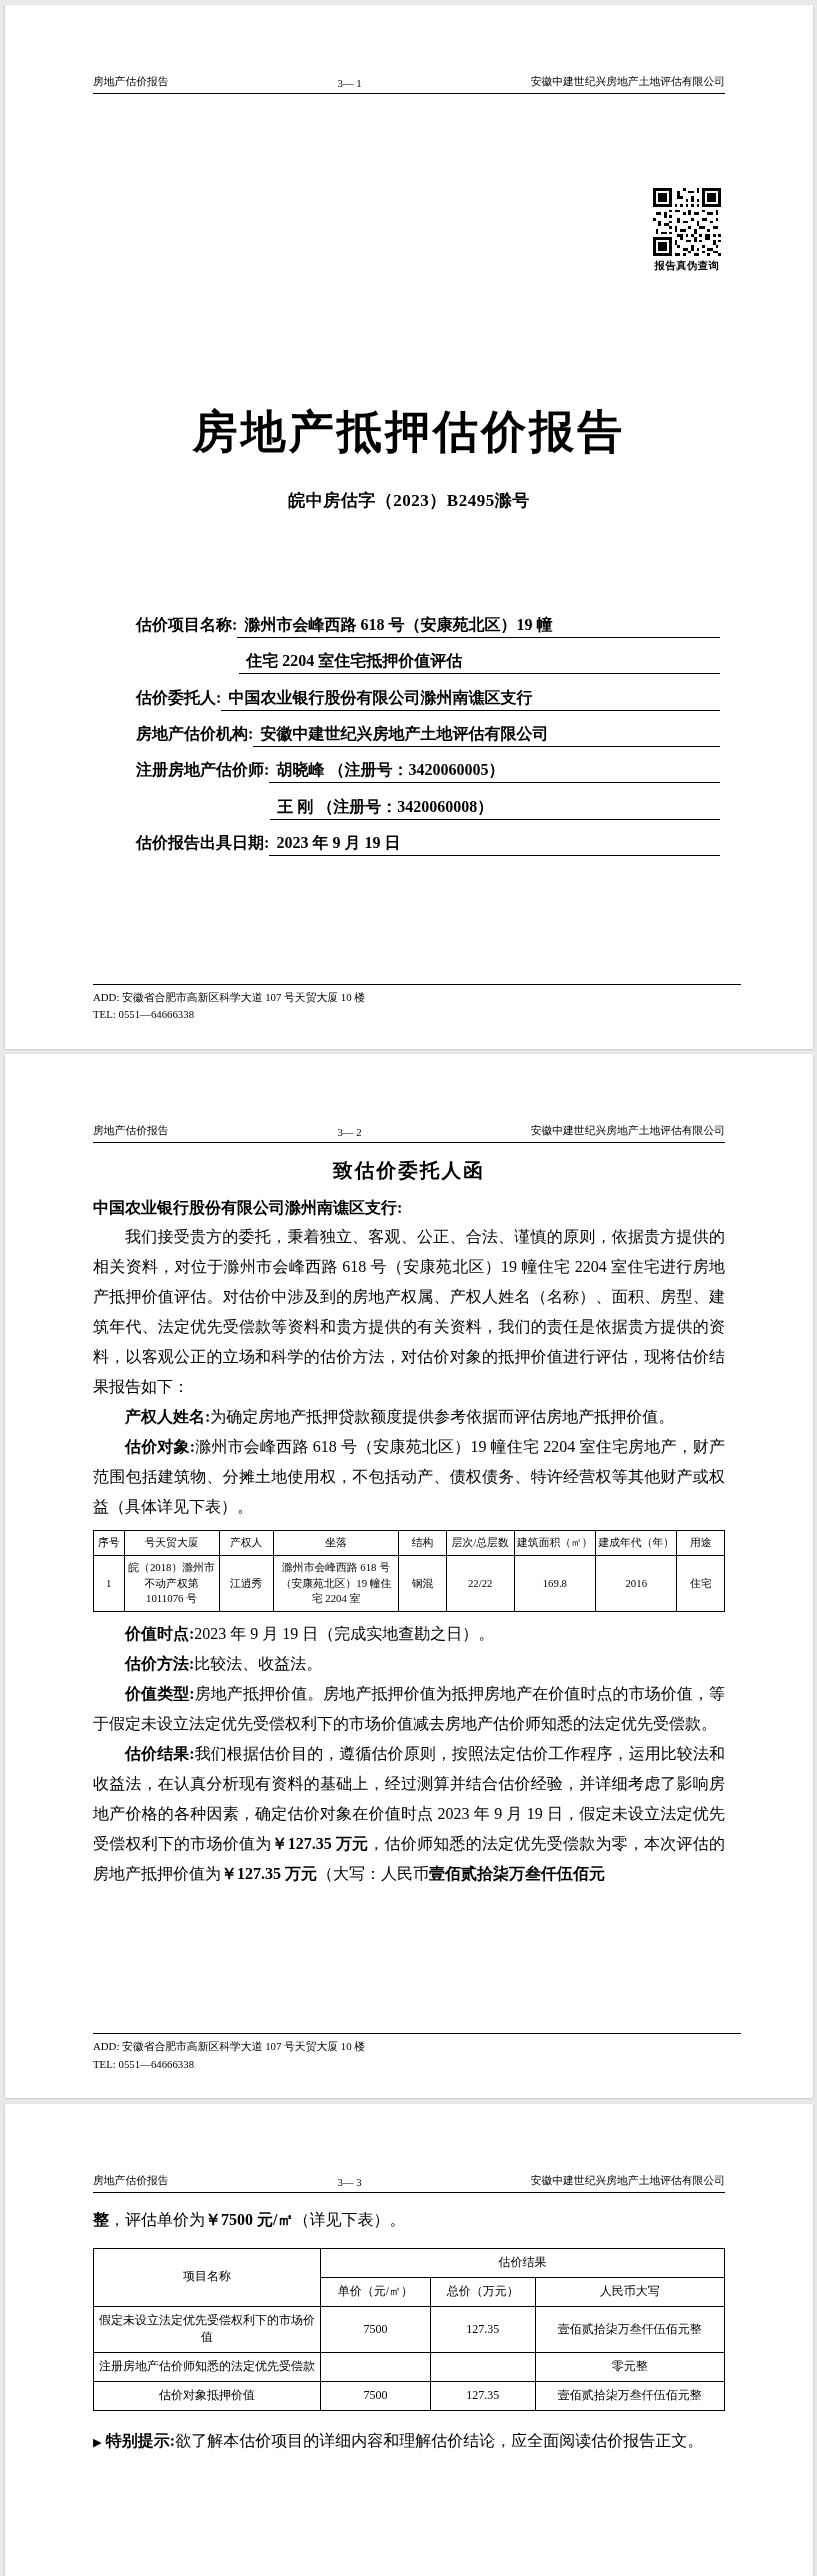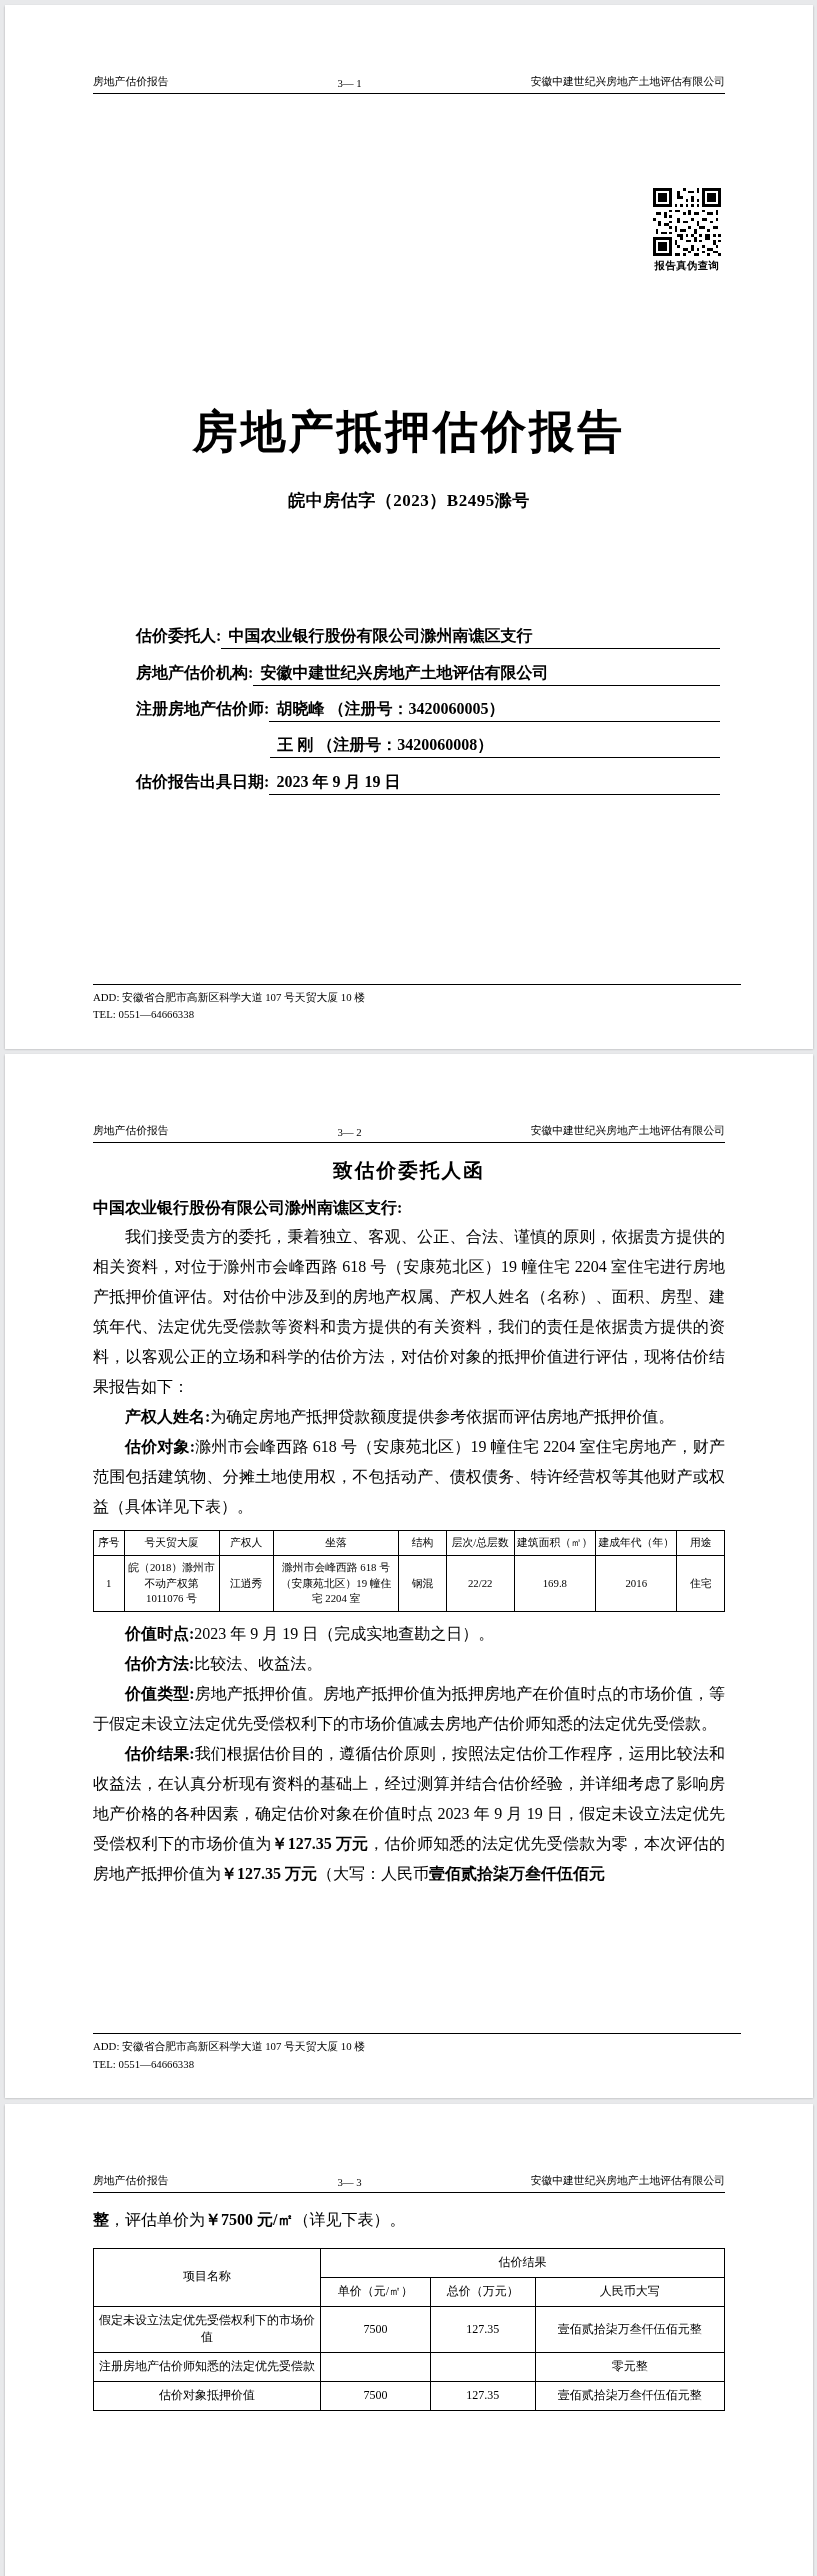--- a/index.html
+++ b/index.html
@@ -148,21 +148,26 @@
       </g>
     </svg>
     <div class="qr-caption">报告真伪查询</div>
   </div>
 
   <h1 class="cover-title">房地产抵押估价报告</h1>
   <div class="cover-docno">皖中房估字（2023）B2495滁号</div>
 
   <div class="cover-fields">
     <div class="frow">
+      <span class="flabel">估价项目名称:</span>
+      <span class="fvalue">滁州市会峰西路 618 号（安康苑北区）19 幢</span>
+    </div>
+    <div class="frow">
       <span class="fi-project"></span>
+      <span class="fvalue">住宅 2204 室住宅抵押价值评估</span>
     </div>
     <div class="frow">
       <span class="flabel">估价委托人:</span>
       <span class="fvalue">中国农业银行股份有限公司滁州南谯区支行</span>
     </div>
     <div class="frow">
       <span class="flabel">房地产估价机构:</span>
       <span class="fvalue">安徽中建世纪兴房地产土地评估有限公司</span>
     </div>
     <div class="frow">
@@ -303,15 +308,18 @@
       </tr>
       <tr>
         <td>估价对象抵押价值</td>
         <td>7500</td>
         <td>127.35</td>
         <td>壹佰贰拾柒万叁仟伍佰元整</td>
       </tr>
     </tbody>
   </table>
 
+  <p class="para notice">
+    <span class="marker">▶</span><b>特别提示:</b><span>欲了解本估价项目的详细内容和理解估价结论，应全面阅读估价报告正文。</span>
+  </p>
 
 </section>
 
 
 </body></html>

